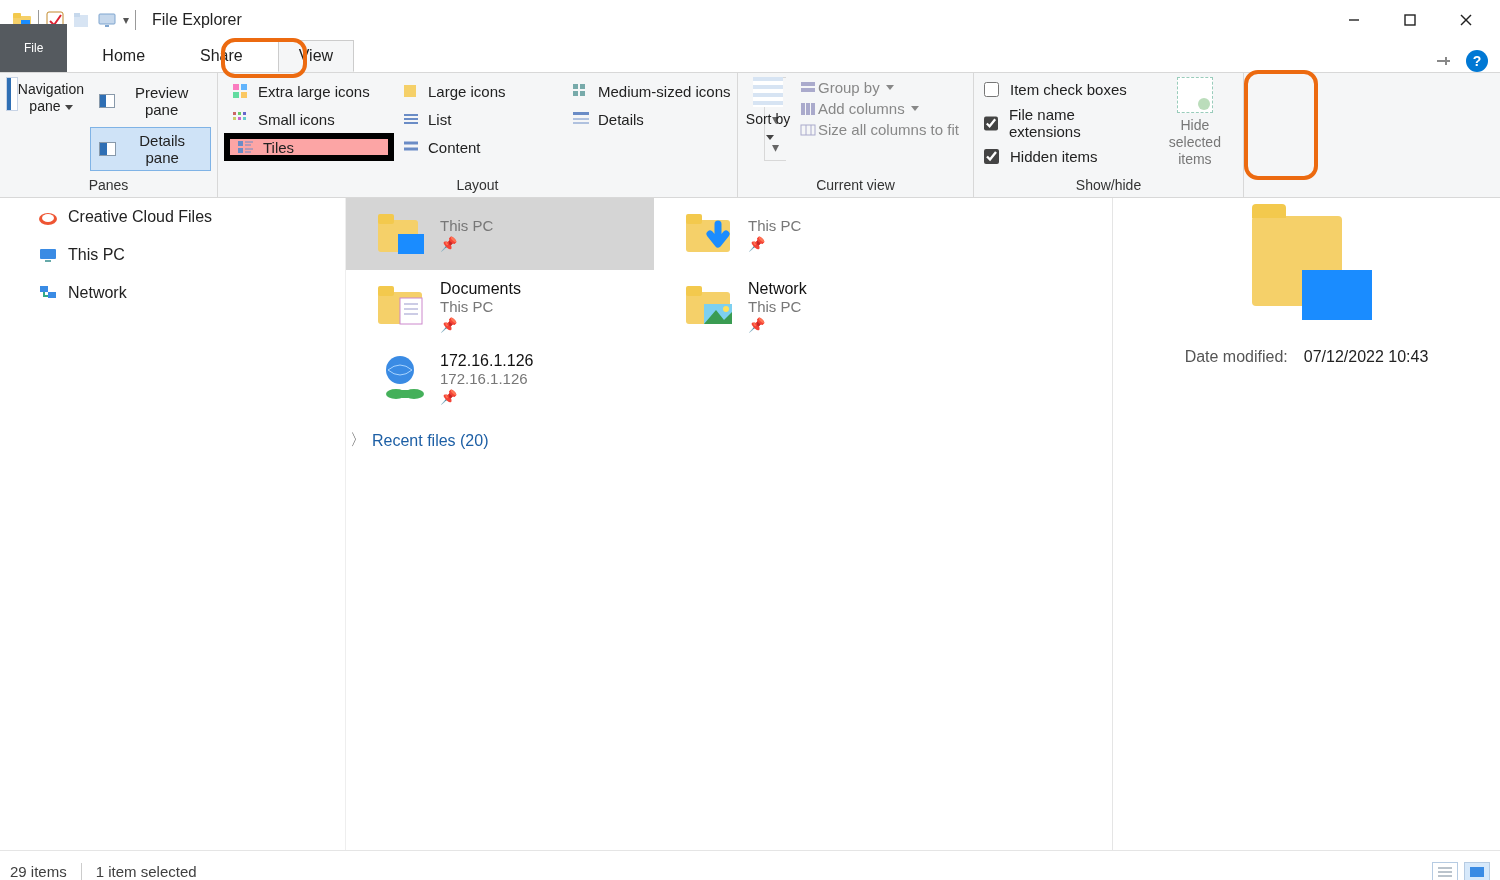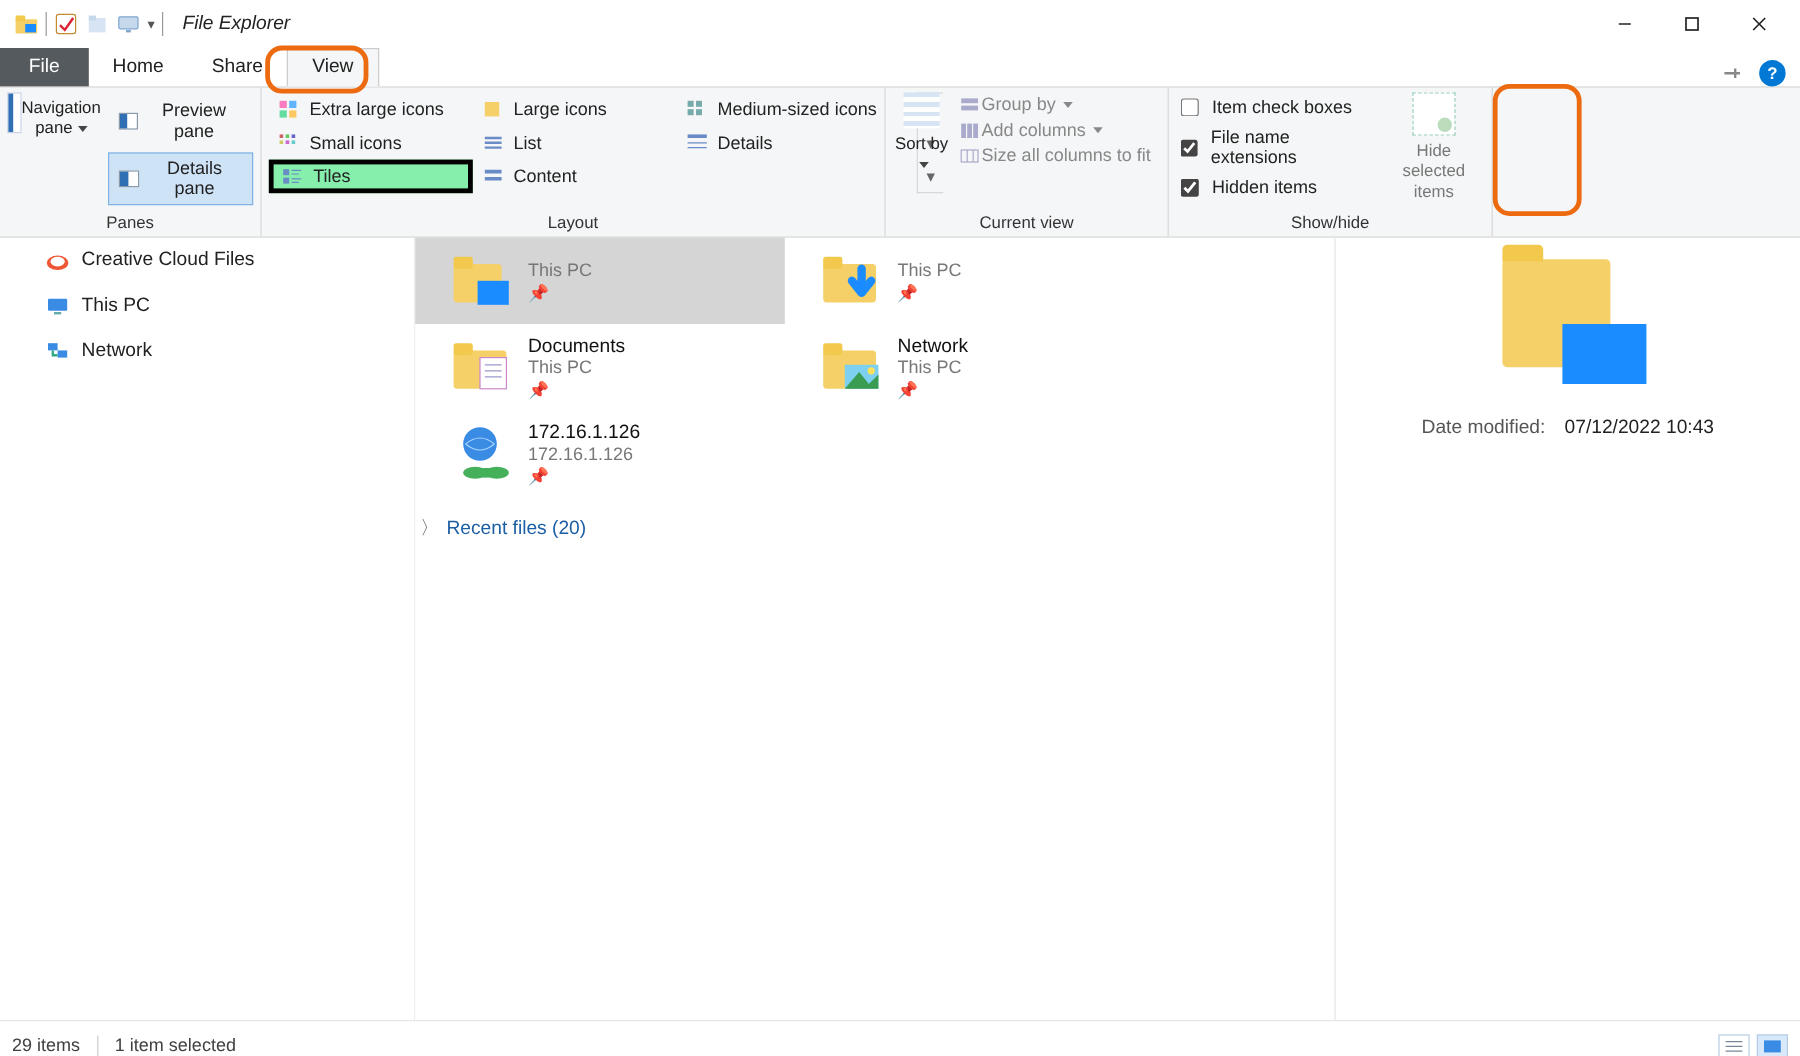--- a/index.html
+++ b/index.html
@@ -17,42 +17,42 @@
     display: flex; align-items: center;
     height: 40px;
     padding: 0 4px;
     border: 2px solid #fff;
     border-top-left-radius: 12px;
     border-top-right-radius: 12px;
   }
   .titlebar .qat { display:flex; align-items:center; gap:6px; padding-left:6px;}
   .titlebar .qat .icon { width:20px; height:20px; }
   .titlebar .qat .sep { width:1px; height:20px; background:#999;}
-  .titlebar .title { margin-left: 16px; font-size: 16px; color:#222;font-style:italic;}
+  .titlebar .title { margin-left: 16px; font-size: 16px; color:#222;}
   .titlebar .spacer { flex:1; }
   .win-controls { display:flex; }
   .win-controls .btn { width:56px; height:40px; display:flex; align-items:center; justify-content:center; }
   .win-controls .btn svg { width:14px; height:14px; }
   .win-controls .glyph { stroke:#222; stroke-width:1.4; fill:none; }
 
   
   .tabs-row {
     display:flex; align-items:flex-end;
     height:32px;
     background:#fff;
   }
   .tab-file {
     background:#555a5f; color:#fff;
     padding:6px 24px;
-    height:32px; display:flex; align-items:center;
-    font-size:16px;
+    height:48px; display:flex; align-items:center;
+    font-size:12px;
   }
   .tab {
     padding:6px 20px; height:32px; display:flex; align-items:center;
-    font-size:16px; color:#222;
+    font-size:16px; color:#222;margin-left:15px;
   }
   .tab-active {
     border:1px solid #ccc; border-bottom:1px solid #f5f6f7; background:#f5f6f7;
   }
   .tabs-row .spacer { flex:1; }
   .tabs-right { display:flex; align-items:center; gap:14px; padding-right:12px;}
   .help-circle { width:22px; height:22px; border-radius:50%; background:#0078d4; color:#fff; display:flex; align-items:center; justify-content:center; font-weight:bold; font-size:14px;}
   .pin-icon { color:#888; }
 
   
@@ -84,21 +84,21 @@
     font-size:15px; color:#222;
   }
   .pane-btn .mini { width:18px; height:14px; border:1px solid #89a; background:#fff; display:flex; }
   .pane-btn .mini .l { width:45%; background:#2f6fb4; }
   .pane-btn.active { background:#cfe3f7; border-color:#7fb3e6; }
 
   
   .layout-body { display:grid; grid-template-columns:170px 170px 200px 22px; grid-template-rows:28px 28px 28px; gap:0px 0px; }
   .layopt { display:flex; align-items:center; gap:8px; padding:2px 8px; font-size:15px; color:#222; }
   .layopt .sw { width:18px; height:16px; display:inline-block; }
-  .layopt.sel { background:#86efac; border:4px solid #000000; padding:1px 7px;}
+  .layopt.sel { background:#fca5a5; border:6px solid #000000; padding:1px 7px;}
   .lay-up, .lay-down, .lay-more {
     width:22px; height:28px; display:flex; align-items:center; justify-content:center; color:#666;
     border-left:1px solid #d8d8d8;
   }
   .lay-up { border-top:1px solid #d8d8d8; }
   .lay-more { border-bottom:1px solid #d8d8d8; }
 
   
   .cview-body { display:flex; gap:8px; }
   .sortby { display:flex; flex-direction:column; align-items:center; width:48px; }

